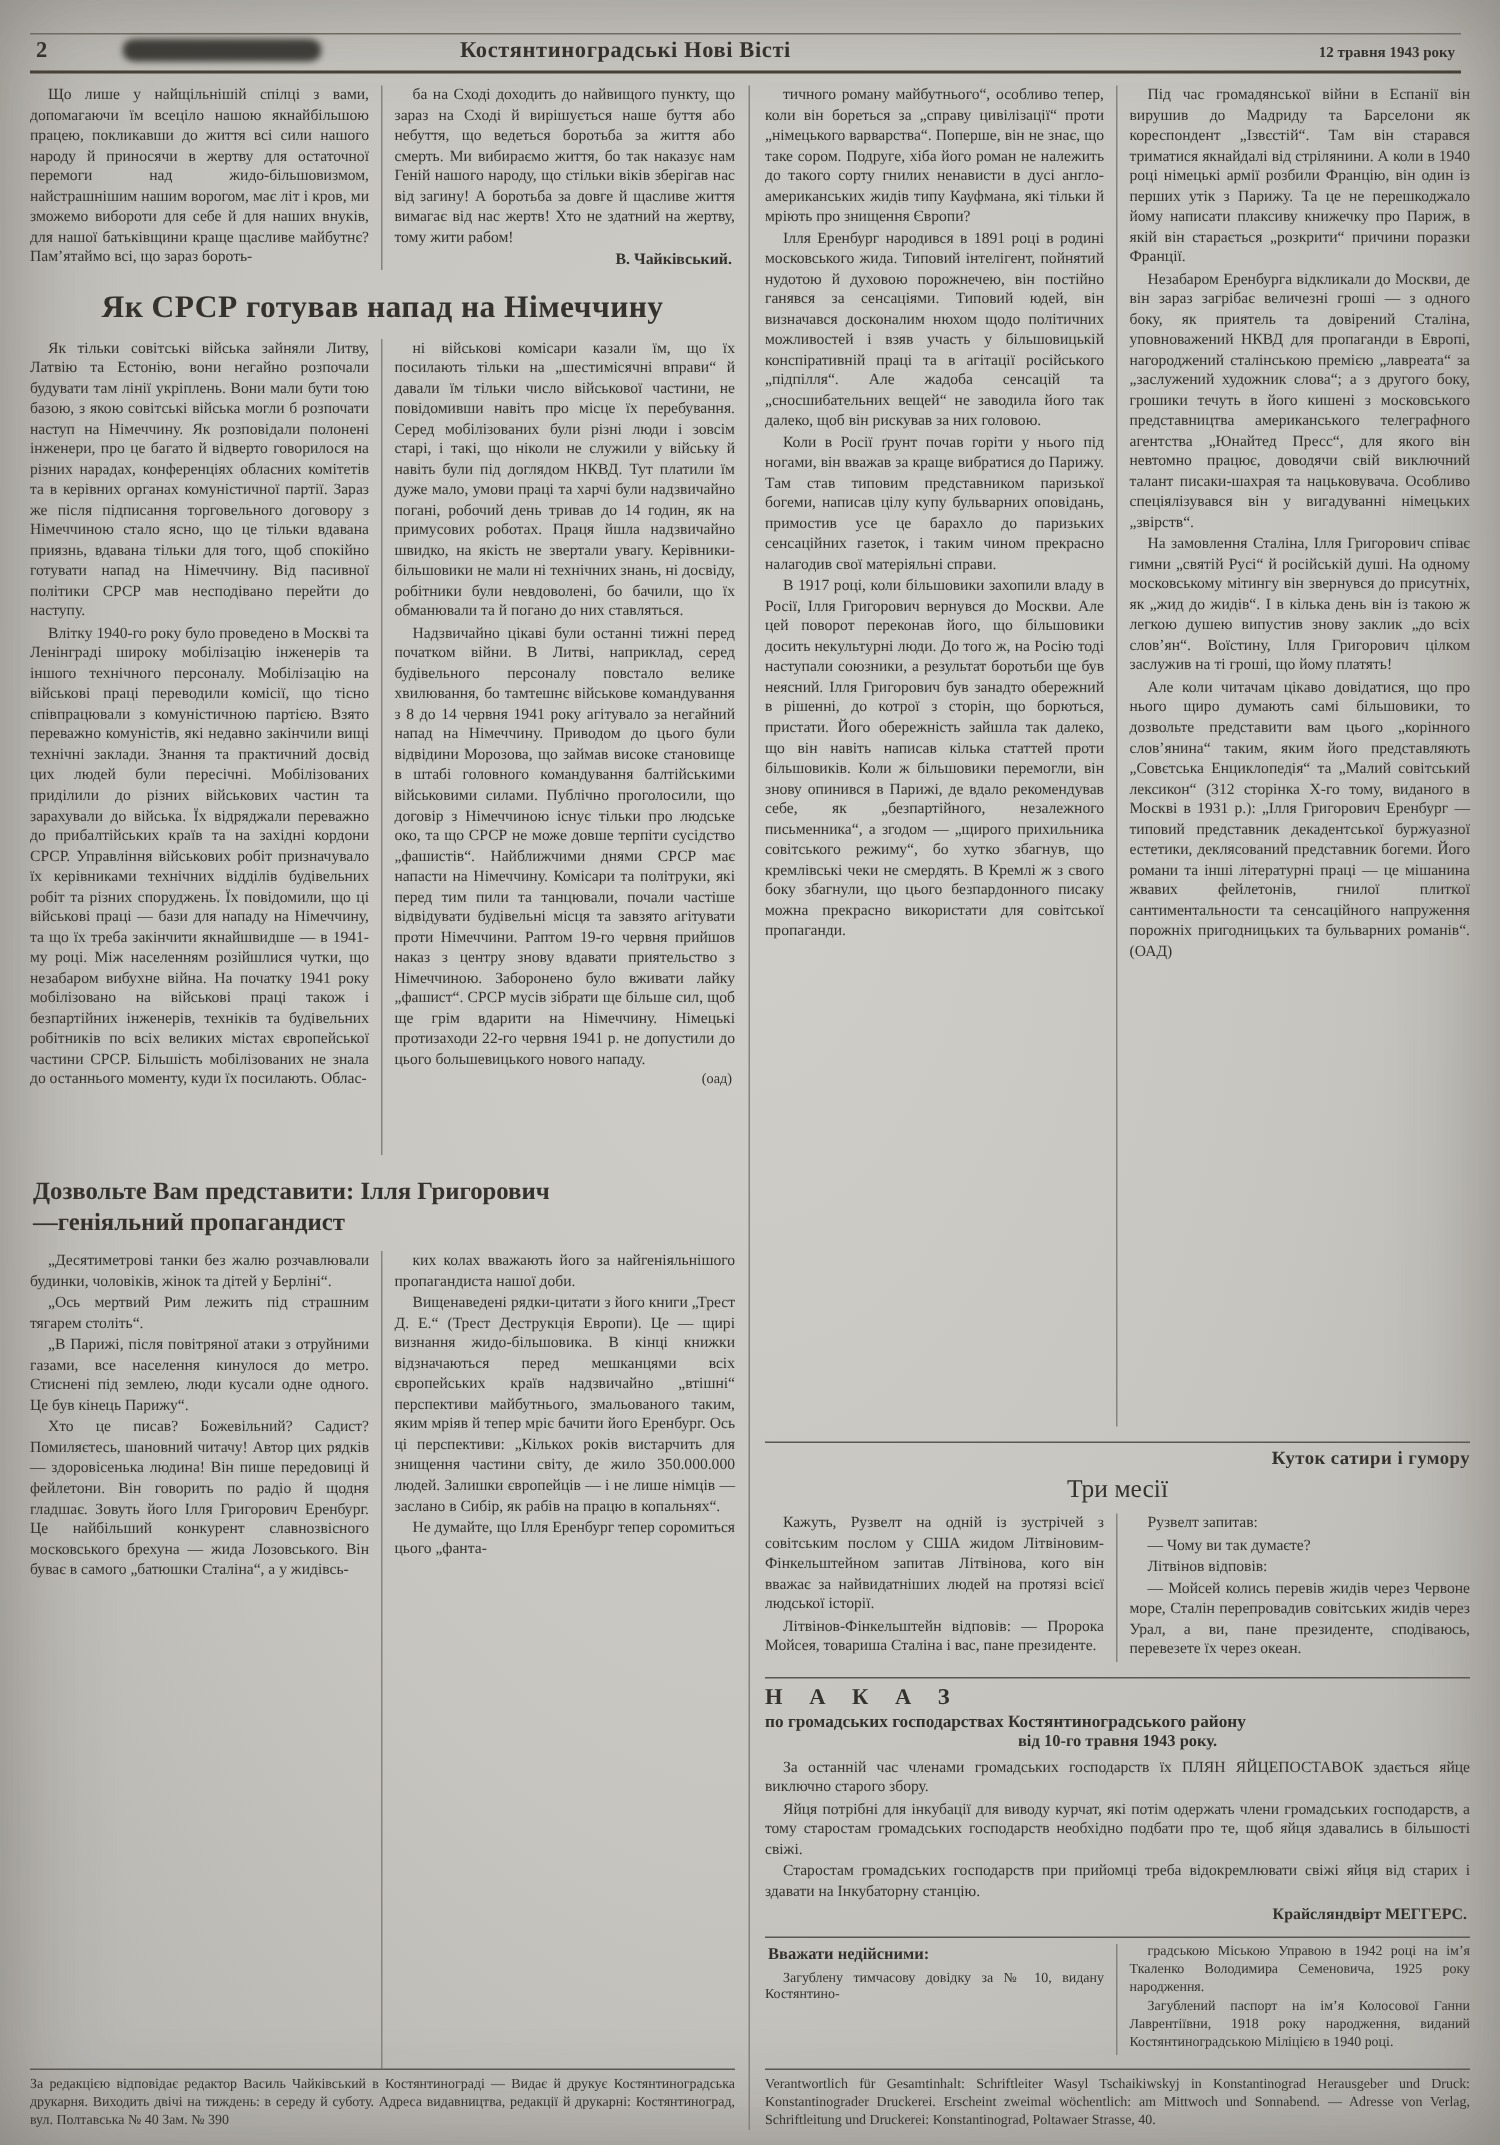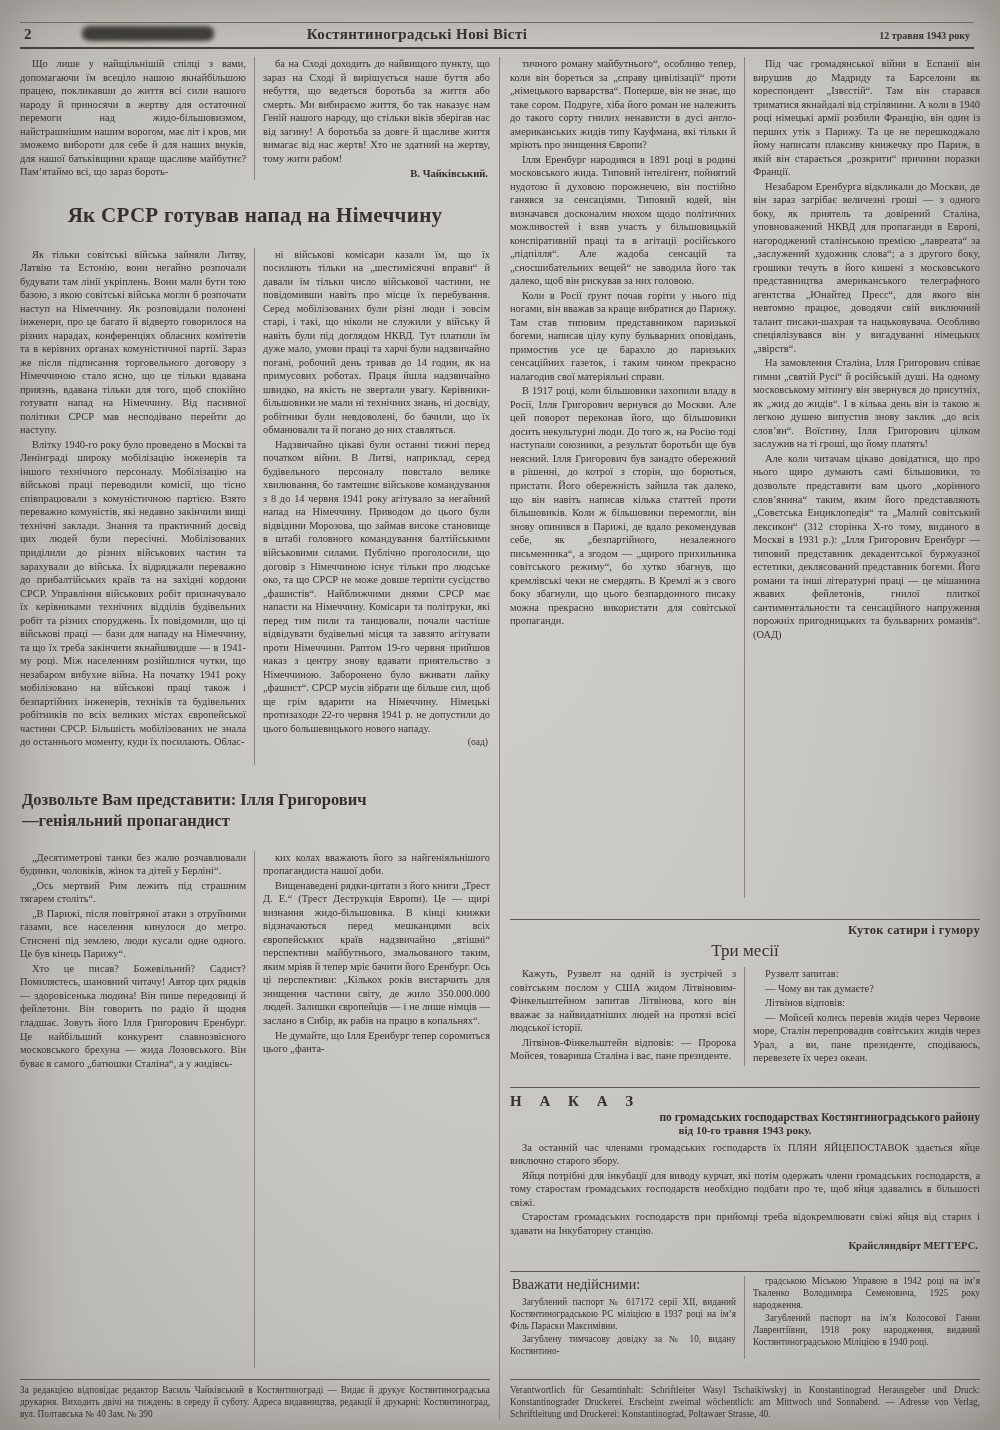--- a/index.html
+++ b/index.html
@@ -14,21 +14,21 @@
   }
   .smudge { position: absolute; top: 26px; left: 82px; width: 132px; height: 15px;
     background: #211f1b; border-radius: 8px / 6px; filter: blur(2px); opacity: .8; z-index: 3; }
   .masthead { display: flex; align-items: baseline; margin: 22px 26px 0 20px;
     padding: 3px 4px 4px; border-top: 1px solid #6e6b64; border-bottom: 2px solid #454139; }
   .page-number { width: 70px; font-size: 15px; font-weight: bold; }
   .paper-title { flex: 1; text-align: center; font-size: 15px; font-weight: bold; letter-spacing: .4px; }
   .paper-date { width: 230px; text-align: right; font-size: 10px; font-weight: bold; }
 
   .content { flex: 1; display: flex; padding: 8px 20px 10px; min-height: 0; }
-  .half { width: 50%; display: flex; flex-direction: column; min-height: 0; gap: 11px; }
+  .half { width: 50%; display: flex; flex-direction: column; min-height: 0; }
   .half.left  { padding-right: 9px; border-right: 1px solid #86837c; }
   .half.right { padding-left: 10px; }
 
   .two { display: flex; align-items: stretch; }
   .two .c { width: 50%; min-width: 0; }
   .two .c:first-child { padding-right: 8px; border-right: 1px solid #86837c; }
   .two .c:last-child  { padding-left: 8px; }
   .grow { flex: 1; }
 
   p.para { margin: 0 0 1px; text-indent: 12px; font-size: 10.4px; line-height: 1.3;
@@ -43,25 +43,25 @@
   .headline2 { font-size: 16.5px; font-weight: bold; margin: 13px 0 9px 2px; line-height: 1.28; }
   .headline2 .hl-line { display: block; }
 
   .satire { margin-top: 10px; }
   .satire-head { border-top: 1px solid #5a5750; padding-top: 3px; text-align: right;
     font-weight: bold; font-size: 12.5px; letter-spacing: .3px; }
   .satire-title { text-align: center; font-size: 17px; font-weight: normal; margin: 3px 0 6px; }
 
   .nakaz { margin-top: 10px; padding-top: 5px; border-top: 1px solid #5a5750; }
   .nakaz-t1 { font-weight: bold; font-size: 15px; letter-spacing: 7px; }
-  .nakaz-t2 { text-align: right; font-weight: bold; font-size: 11.5px; margin-top: 1px; }
+  .nakaz-t2 { text-align: left; font-weight: bold; font-size: 11.5px; margin-top: 1px; }
   .nakaz-t3 { text-align: center; font-weight: bold; font-size: 11px; margin: 1px 0 5px; }
 
   .invalid { margin-top: 9px; padding-top: 4px; border-top: 1px solid #5a5750; }
-  .invalid-title { font-weight: normal; font-size: 14px; margin: 0 0 3px 2px; }
+  .invalid-title { font-weight: bold; font-size: 11px; margin: 0 0 3px 2px; }
 
   .footer-ua { margin-top: auto; padding-top: 4px; border-top: 1px solid #5a5750;
     font-size: 9.3px; line-height: 1.3; text-align: justify; }
   .footer-de { margin-top: 9px; padding-top: 4px; border-top: 1px solid #5a5750;
     font-size: 9.3px; line-height: 1.3; text-align: justify; }
 </style>
 </head>
 <body>
 
 <div class="page">
@@ -169,21 +169,20 @@
             <p class="para">Старостам громадських господарств при прийомці треба відокремлювати свіжі яйця від старих і здавати на Інкубаторну станцію.</p>
           </div>
         <div class="sig">Крайсляндвірт МЕГГЕРС.</div>
       </div>
 
       <div class="invalid small">
         <div class="two">
           <div class="c">
             <div class="invalid-title">Вважати недійсними:</div>
             <div>
-                <p class="para">Загублений паспорт № 617172 серії XII, виданий Костянтиноградською РС міліцією в 1937 році на ім’я Філь Параски Максимівни.</p>
                 <p class="para">Загублену тимчасову довідку за № 10, видану Костянтино-</p>
               </div>
           </div>
           <div class="c">
               <p class="para">градською Міською Управою в 1942 році на ім’я Ткаленко Володимира Семеновича, 1925 року народження.</p>
               <p class="para">Загублений паспорт на ім’я Колосової Ганни Лаврентіївни, 1918 року народження, виданий Костянтиноградською Міліцією в 1940 році.</p>
             </div>
         </div>
       </div>
 

